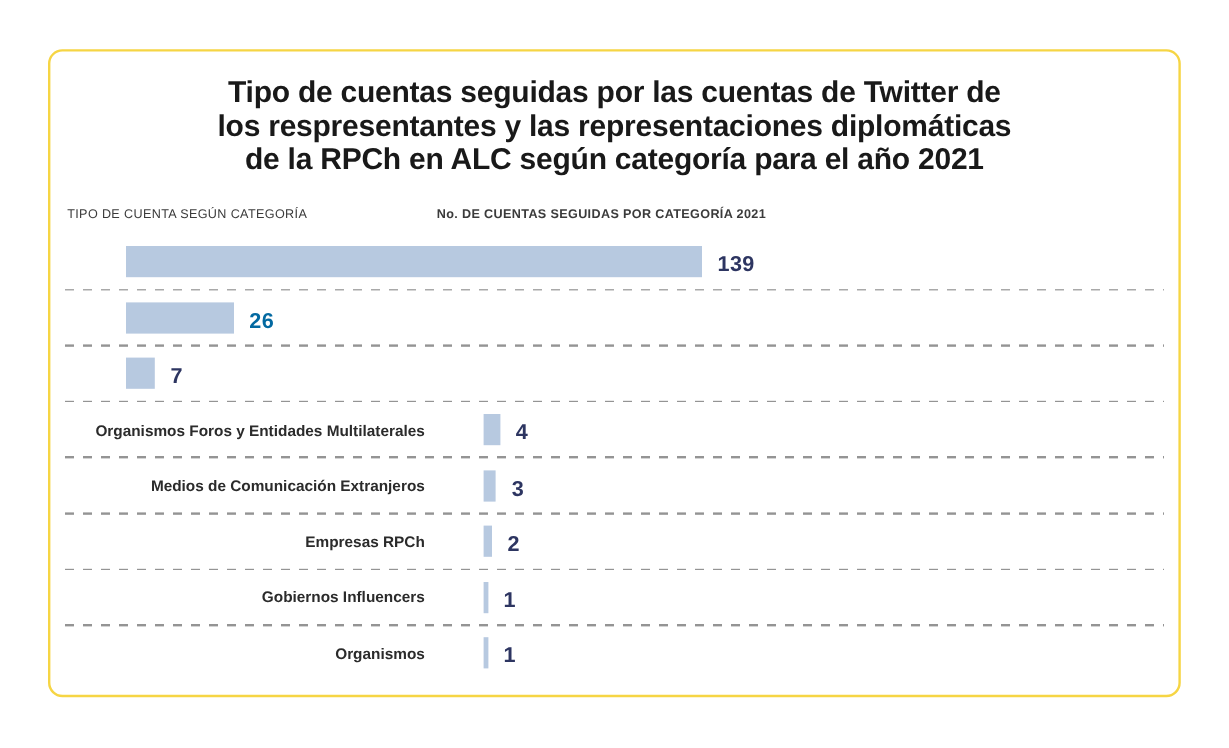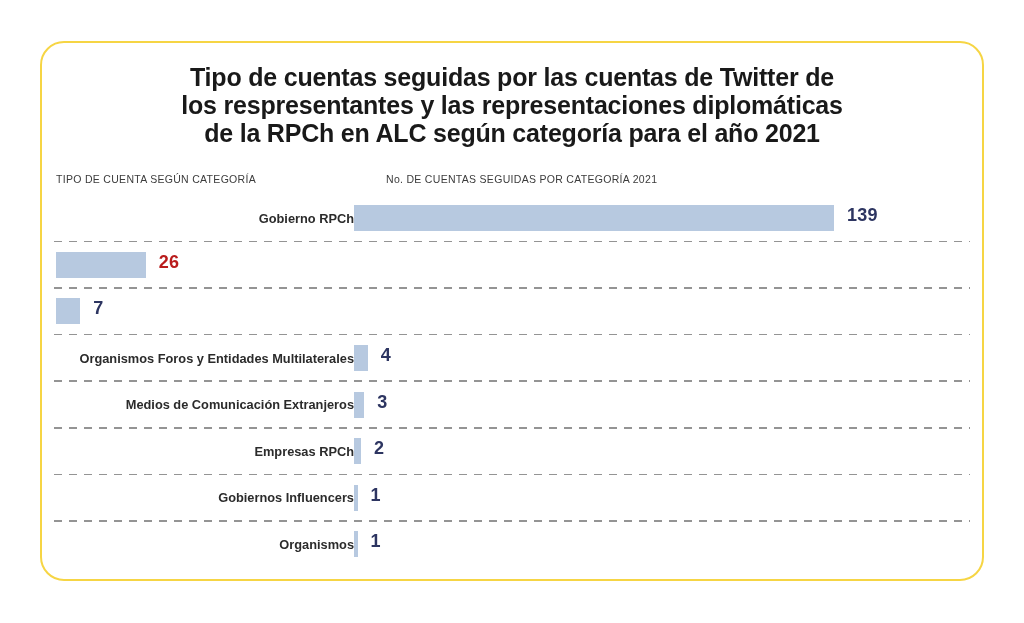--- a/index.html
+++ b/index.html
@@ -17,42 +17,42 @@
   }
   .card {
     position: absolute;
     left: 40px;
     top: 41px;
     width: 944px;
     height: 540px;
     box-sizing: border-box;
     background: #ffffff;
     border: 2.5px solid #F6D544;
-    border-radius: 24px;
+    border-radius: 12px;
     padding: 18px 14px 16px 14px;
   }
   .chart-title {
     margin-top: 2px;
     text-align: center;
     font-size: 25px;
     line-height: 28px;
     font-weight: bold;
     color: #191919;
     letter-spacing: -0.2px;
   }
   .headers {
     position: relative;
     height: 13px;
     margin-top: 26px;
     font-size: 10.5px;
     color: #3b3b3b;
     letter-spacing: 0.3px;
   }
   .hdr-left  { position: absolute; left: 0; white-space: nowrap; }
-  .hdr-right { position: absolute; left: 330px; white-space: nowrap; }
+  .hdr-right { position: absolute; left: 308px; white-space: nowrap; font-weight: bold; }
   .rows { margin-top: 9px; }
   .row {
     position: relative;
     height: 46.6px;
     display: flex;
     align-items: center;
   }
   .row + .row::before {
     content: "";
     position: absolute;
@@ -69,22 +69,23 @@
     align-items: center;
   }
   .row-label span {
     white-space: nowrap;
     font-size: 12.8px;
     font-weight: 600;
     color: #2b2b2b;
   }
   .bar-wrap {
     flex: 1;
+    margin-left: 49px;
     display: flex;
-    align-items: flex-start;
+    align-items: flex-end;
   }
   .bar {
     height: 26px;
     background: #B7C9E0;
   }
   .value {
     margin-left: 13px;
     font-size: 18px;
     font-weight: bold;
     color: #2D3561;
@@ -103,32 +104,29 @@
       <div>de la RPCh en ALC según categoría para el año 2021</div>
     </div>
 
     <div class="headers">
       <span class="hdr-left">TIPO DE CUENTA SEGÚN CATEGORÍA</span>
       <span class="hdr-right">No. DE CUENTAS SEGUIDAS POR CATEGORÍA 2021</span>
     </div>
 
     <div class="rows">
         <div class="row">
-          <div class="row-label">
-            <span>Gobierno RPCh</span>
-          </div>
           <div class="bar-wrap">
             <div class="bar" style="width: 480px; background: rgb(183, 201, 224);"></div>
             <span class="value" style="color: rgb(45, 53, 97);">139</span>
           </div>
         </div>
         <div class="row">
           <div class="bar-wrap">
             <div class="bar" style="width: 89.7842px; background: rgb(183, 201, 224);"></div>
-            <span class="value" style="color: #b91c1c;">26</span>
+            <span class="value" style="color: #0369a1;">26</span>
           </div>
         </div>
         <div class="row">
           <div class="bar-wrap">
             <div class="bar" style="width: 24.1727px; background: rgb(183, 201, 224);"></div>
             <span class="value" style="color: rgb(45, 53, 97);">7</span>
           </div>
         </div>
         <div class="row">
           <div class="row-label">

